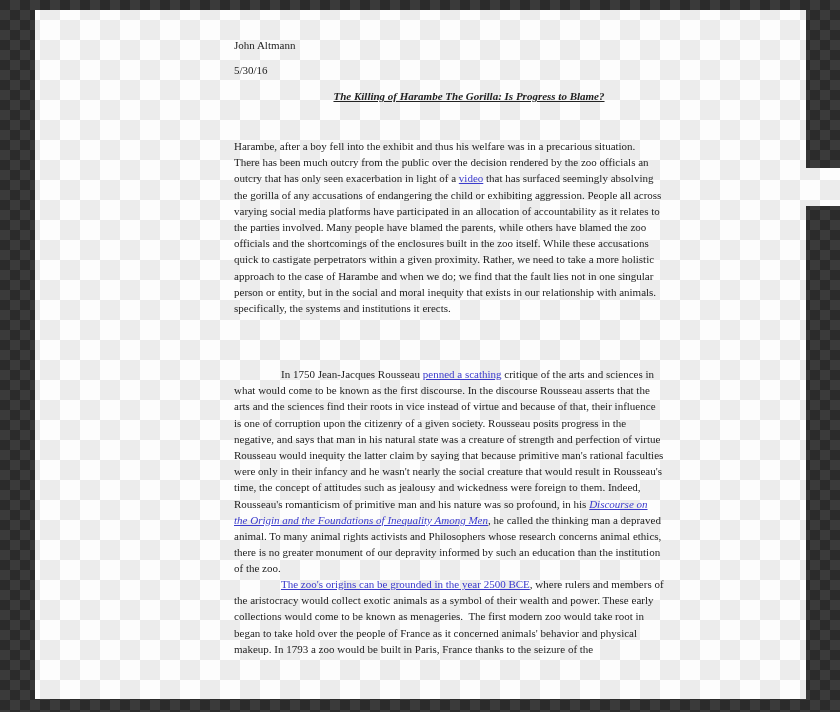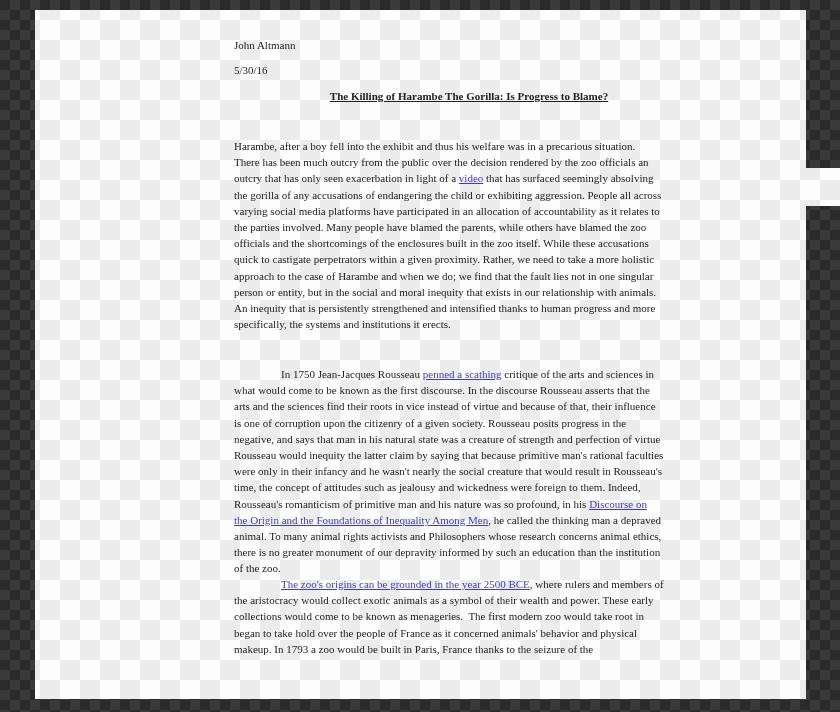--- a/index.html
+++ b/index.html
@@ -31,34 +31,34 @@
     left:155px;top:0;width:470px;height:689px;
     color:#222;
     font-size:11px;
     margin-left:44px;
   }
   .author{position:absolute;left:0;top:28px;line-height:15px;}
   .date{position:absolute;left:0;top:53px;line-height:15px;}
   .title{
     position:absolute;left:0;top:79px;width:470px;
     text-align:center;font-weight:bold;text-decoration:underline;
-    line-height:15px;white-space:nowrap;
+    line-height:15px;white-space:nowrap;font-style:italic;
   }
   .docbody{position:absolute;left:0;top:0;width:470px;height:689px;}
   .para{position:absolute;left:0;width:470px;}
   .para:nth-child(1){top:128px;}
   .para:nth-child(2){top:356px;}
   .para:nth-child(3){top:566px;}
   .line{
     height:16.2px;line-height:16.2px;
     white-space:pre;
   }
   .para.indent .line:first-child{padding-left:47px;}
   .lnk{color:#3a3acc;text-decoration:underline;cursor:pointer;}
-  .lnk.it{}
+  .lnk.it{font-style:italic;}
 </style>
 </head>
 <body>
 
 <div class="canvas">
   <div class="page">
     <div class="doc">
       <div class="author">John Altmann</div>
       <div class="date">5/30/16</div>
       <div class="title">The Killing of Harambe The Gorilla: Is Progress to Blame?</div>
@@ -67,21 +67,20 @@
             <div class="line"><span>Harambe, after a boy fell into the exhibit and thus his welfare was in a precarious situation.</span></div>
             <div class="line"><span>There has been much outcry from the public over the decision rendered by the zoo officials an</span></div>
             <div class="line"><span>outcry that has only seen exacerbation in light of a </span><a class="lnk">video</a><span> that has surfaced seemingly absolving</span></div>
             <div class="line"><span>the gorilla of any accusations of endangering the child or exhibiting aggression. People all across</span></div>
             <div class="line"><span>varying social media platforms have participated in an allocation of accountability as it relates to</span></div>
             <div class="line"><span>the parties involved. Many people have blamed the parents, while others have blamed the zoo</span></div>
             <div class="line"><span>officials and the shortcomings of the enclosures built in the zoo itself. While these accusations</span></div>
             <div class="line"><span>quick to castigate perpetrators within a given proximity. Rather, we need to take a more holistic</span></div>
             <div class="line"><span>approach to the case of Harambe and when we do; we find that the fault lies not in one singular</span></div>
             <div class="line"><span>person or entity, but in the social and moral inequity that exists in our relationship with animals.</span></div>
-            <div class="line"><span>An inequity that is persistently strengthened and intensified thanks to human progress and more</span></div>
             <div class="line"><span>specifically, the systems and institutions it erects.</span></div>
           </div>
           <div class="para indent">
             <div class="line"><span>In 1750 Jean-Jacques Rousseau </span><a class="lnk">penned a scathing</a><span> critique of the arts and sciences in</span></div>
             <div class="line"><span>what would come to be known as the first discourse. In the discourse Rousseau asserts that the</span></div>
             <div class="line"><span>arts and the sciences find their roots in vice instead of virtue and because of that, their influence</span></div>
             <div class="line"><span>is one of corruption upon the citizenry of a given society. Rousseau posits progress in the</span></div>
             <div class="line"><span>negative, and says that man in his natural state was a creature of strength and perfection of virtue</span></div>
             <div class="line"><span>Rousseau would inequity the latter claim by saying that because primitive man's rational faculties</span></div>
             <div class="line"><span>were only in their infancy and he wasn't nearly the social creature that would result in Rousseau's</span></div>

